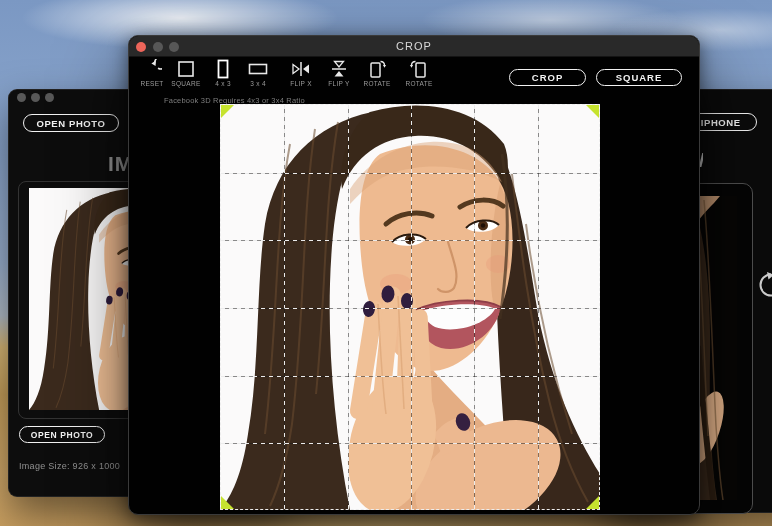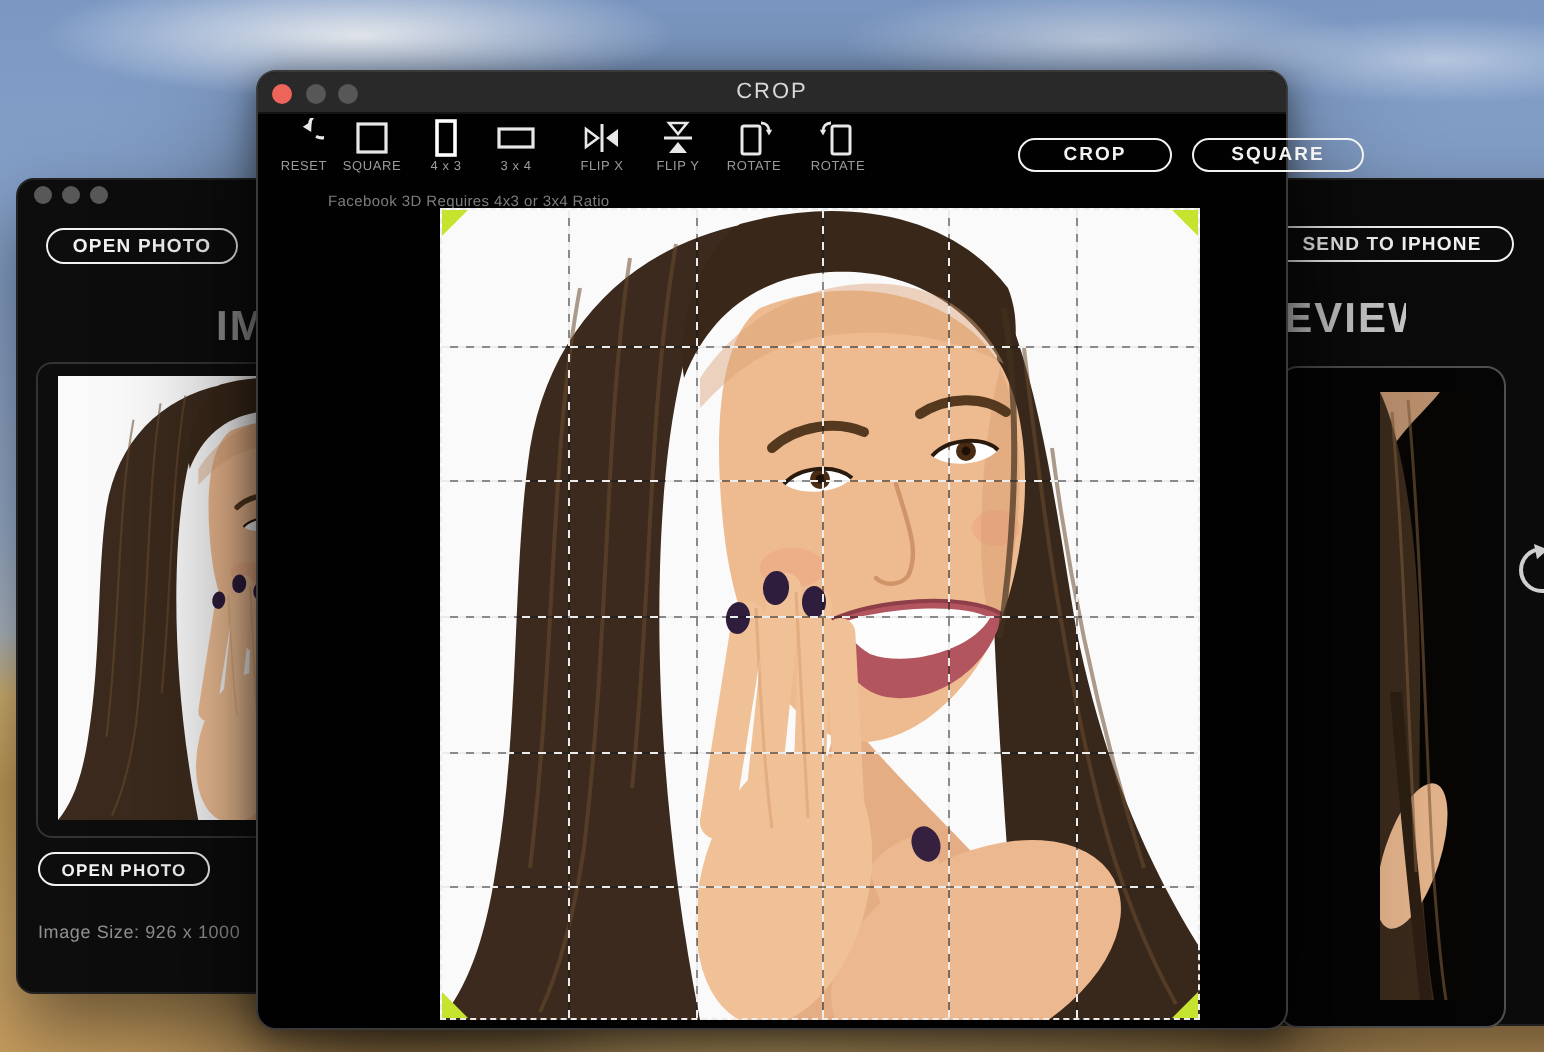--- a/index.html
+++ b/index.html
@@ -32,21 +32,21 @@
 
   
   .win-right{left:610px;top:89px;width:240px;height:424px;background:#0b0b0b;}
   .btn-send{left:24px;top:23px;width:122px;height:18px;font-size:9.5px;}
   .wr-heading{position:absolute;left:0;top:58px;width:92px;text-align:right;font-size:21px;font-weight:bold;color:#c9c9c9;letter-spacing:1px;white-space:nowrap;overflow:hidden;}
   .wr-frame{position:absolute;left:28px;top:93px;width:114px;height:331px;border:1.5px solid #4f4f4f;border-radius:10px;background:#050505;overflow:hidden;}
   .wr-sliver{position:absolute;left:50px;top:12px;width:47px;height:304px;}
   .rotate-fab{position:absolute;left:757px;top:271px;width:28px;height:28px;z-index:5;}
 
   
-  .dialog{position:absolute;left:128px;top:35px;width:516px;height:480px;background:#010101;
+  .dialog{position:absolute;left:128px;top:35px;width:572px;height:480px;background:#010101;
     border-radius:10px;border:1px solid #3a3a3a;z-index:10;
     box-shadow:0 30px 70px rgba(0,0,0,.6),0 4px 18px rgba(0,0,0,.5);}
   .titlebar{position:absolute;left:0;top:0;width:100%;height:21px;background:#292929;
     border-radius:9px 9px 0 0;border-bottom:1px solid #141414;}
   .title{position:absolute;left:0;top:4px;width:100%;text-align:center;font-size:11px;color:#d8d8d8;letter-spacing:1px;}
   .titlebar .l1{left:7px;top:6px;width:10px;height:10px;background:#ed655a;}
   .titlebar .l2{left:24px;top:6px;width:10px;height:10px;background:#575757;}
   .titlebar .l3{left:40px;top:6px;width:10px;height:10px;background:#575757;}
 
   .tool{position:absolute;top:23px;width:44px;height:32px;display:flex;flex-direction:column;

